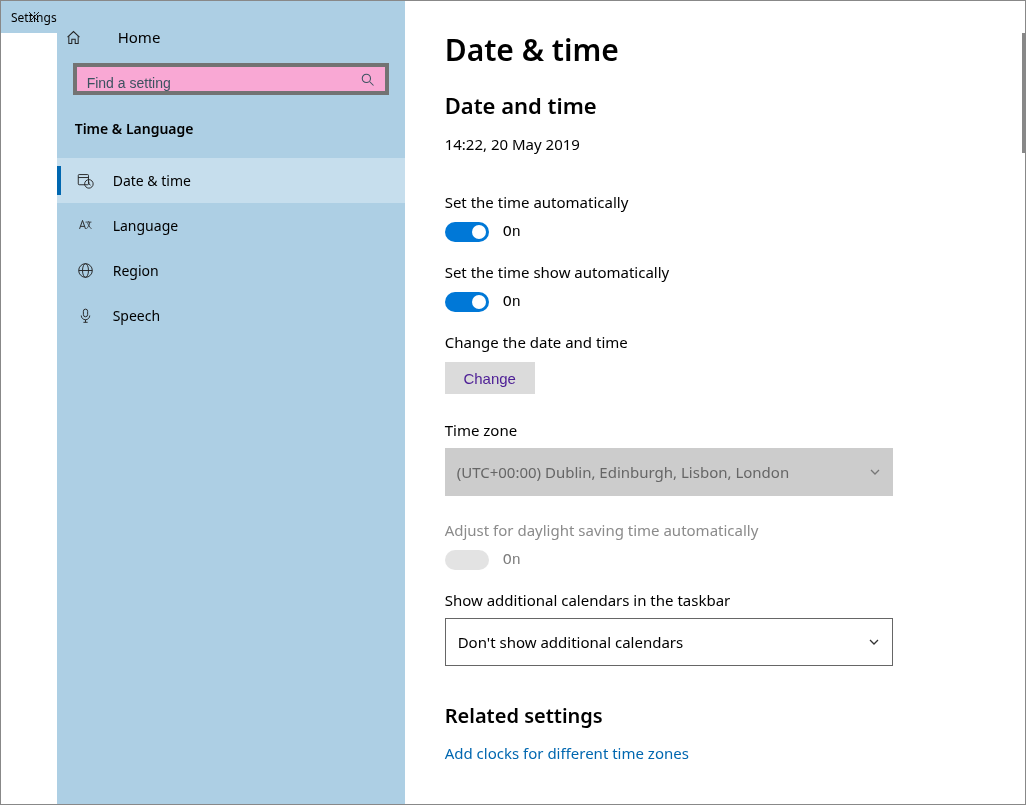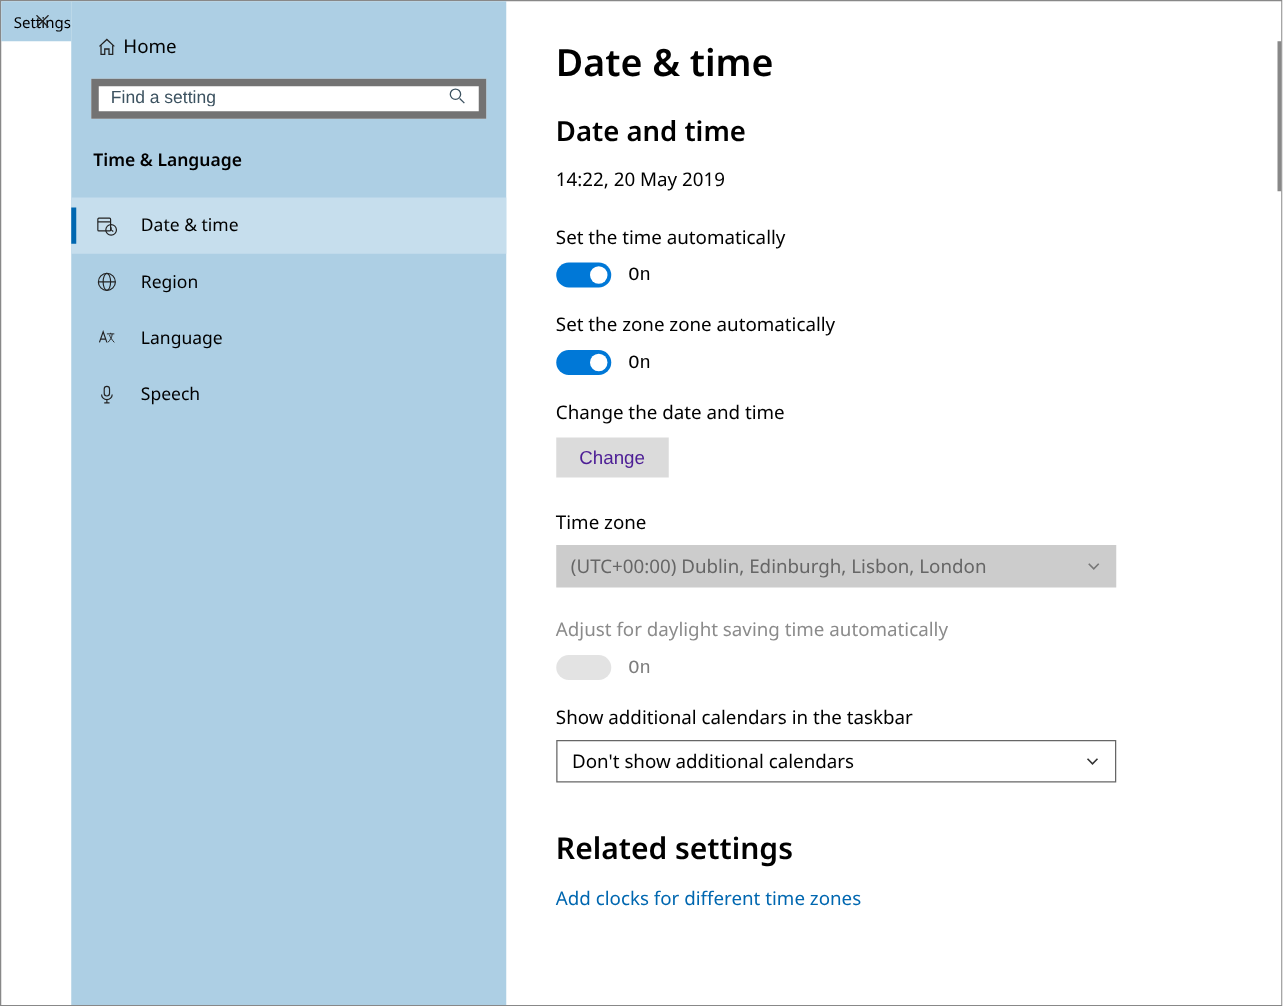--- a/index.html
+++ b/index.html
@@ -47,32 +47,32 @@
     .win-btn svg { width: 10px; height: 10px; stroke: #222; }
     .main-area { flex: 1; display: flex; min-height: 0; }
     .sidebar {
       width: 348px;
       background: #ADCFE4;
       padding-top: 14px;
     }
     .nav-home {
       display: flex;
       align-items: center;
-      gap: 4px;
-      padding: 12px 18px 12px 20px;
+      gap: 35px;
+      padding: 12px 18px 12px 8px;
       font-size: 15px;
       cursor: default;
     }
     .nav-home .icon-wrap { width: 18px; display:flex; align-items:center; justify-content:center; }
     .searchwrap { padding: 4px 16px 12px 16px; }
     .searchbox {
       display: flex;
-      align-items: flex-start;
-      border: 6px solid #737373;
-      background: #ffffff;
+      align-items: flex-end;
+      border: 4px solid #737373;
+      background: #f9a8d4;
       height: 32px;
       padding: 0 10px;
     }
     .searchbox input {
       flex: 1;
       border: none;
       background: transparent;
       outline: none;
       font-size: 14px;
       color: #3c5260;
@@ -109,22 +109,22 @@
     .page-title {
       font-size: 30px;
       font-weight: 600;
       margin-bottom: 20px;
     }
     .section-heading {
       font-size: 22px;
       font-weight: 600;
       margin-bottom: 14px;
     }
-    .section-heading.sub { font-size: 24px; margin-top: 36px; }
-    .datetime-now { font-size: 15px; margin-bottom: 26px; }
+    .section-heading.sub { font-size: 20px; margin-top: 36px; }
+    .datetime-now { font-size: 15px; margin-bottom: 38px; }
     .field-label { font-size: 15px; margin-bottom: 10px; }
     .field-label.disabled { color: #8b8b8b; }
     .toggle-row { display: flex; align-items: center; gap: 14px; margin-bottom: 20px; font-family: Liberation Mono, monospace; }
     .toggle {
       width: 44px; height: 20px;
       border-radius: 10px;
       position: relative;
       cursor: default;
     }
     .toggle.on { background: #0078D7; }
@@ -141,21 +141,21 @@
       background: #DBDBDB;
       border: none;
       color: #4c1d95;
       font-size: 15px;
       margin-bottom: 26px;
       cursor: default;
     }
     .section-gap { margin-bottom: 8px; }
     .select-box {
       width: 448px;
-      height: 34px;
+      height: 48px;
       display: flex;
       align-items: center;
       justify-content: space-between;
       padding: 0 12px;
       font-size: 15px;
       margin-bottom: 24px;
     }
     .select-box.disabled {
       background: #CCCCCC;
       color: #666;
@@ -247,36 +247,36 @@
               <line x1="14" y1="11.5" x2="14" y2="14"></line>
               <line x1="14" y1="14" x2="16" y2="15.5"></line>
           </svg>
         </span>
         <span>Date &amp; time</span>
       </div>
 
       <div class="nav-item">
         <span class="icon-wrap">
           <svg width="17" height="17" viewBox="0 0 20 20" fill="none" stroke="#222" stroke-width="1.1">
+            <path d="M3 14 L6.5 4 L10 14 M4.2 11 H8.8"></path>
+            <path d="M10 6 H17 M13.5 6 V5 M11 14 C13 12 15 9 15 6 M17 14 C15 12 13 9 12.5 7" stroke-width="0.9"></path>
+          </svg>
+        </span>
+        <span>Language</span>
+      </div>
+
+      <div class="nav-item">
+        <span class="icon-wrap">
+          <svg width="17" height="17" viewBox="0 0 20 20" fill="none" stroke="#222" stroke-width="1.1">
             <circle cx="10" cy="10" r="8"></circle>
               <ellipse cx="10" cy="10" rx="3.5" ry="8"></ellipse>
               <line x1="2" y1="10" x2="18" y2="10"></line>
           </svg>
         </span>
         <span>Region</span>
-      </div>
-
-      <div class="nav-item">
-        <span class="icon-wrap">
-          <svg width="17" height="17" viewBox="0 0 20 20" fill="none" stroke="#222" stroke-width="1.1">
-            <path d="M3 14 L6.5 4 L10 14 M4.2 11 H8.8"></path>
-            <path d="M10 6 H17 M13.5 6 V5 M11 14 C13 12 15 9 15 6 M17 14 C15 12 13 9 12.5 7" stroke-width="0.9"></path>
-          </svg>
-        </span>
-        <span>Language</span>
       </div>
 
       <div class="nav-item">
         <span class="icon-wrap">
           <svg width="17" height="17" viewBox="0 0 20 20" fill="none" stroke="#222" stroke-width="1.1">
             <rect x="7.5" y="2.5" width="5" height="9" rx="2.5"></rect>
             <path d="M5 10 a5 5 0 0 0 10 0 M10 15 V18 M7.5 18 H12.5"></path>
           </svg>
         </span>
         <span>Speech</span>
@@ -288,21 +288,21 @@
 
       <div class="section-heading">Date and time</div>
       <div class="datetime-now">14:22, 20 May 2019</div>
 
       <div class="field-label">Set the time automatically</div>
       <div class="toggle-row">
         <div class="toggle on"></div>
         <span class="toggle-state">On</span>
       </div>
 
-      <div class="field-label">Set the zone zone automatically</div>
+      <div class="field-label">Set the time show automatically</div>
       <div class="toggle-row">
         <div class="toggle on"></div>
         <span class="toggle-state">On</span>
       </div>
 
       <div class="field-label">Change the date and time</div>
       <button class="change-btn" disabled="">Change</button>
 
       <div class="field-label section-gap">Time zone</div>
       <div class="select-box disabled">

